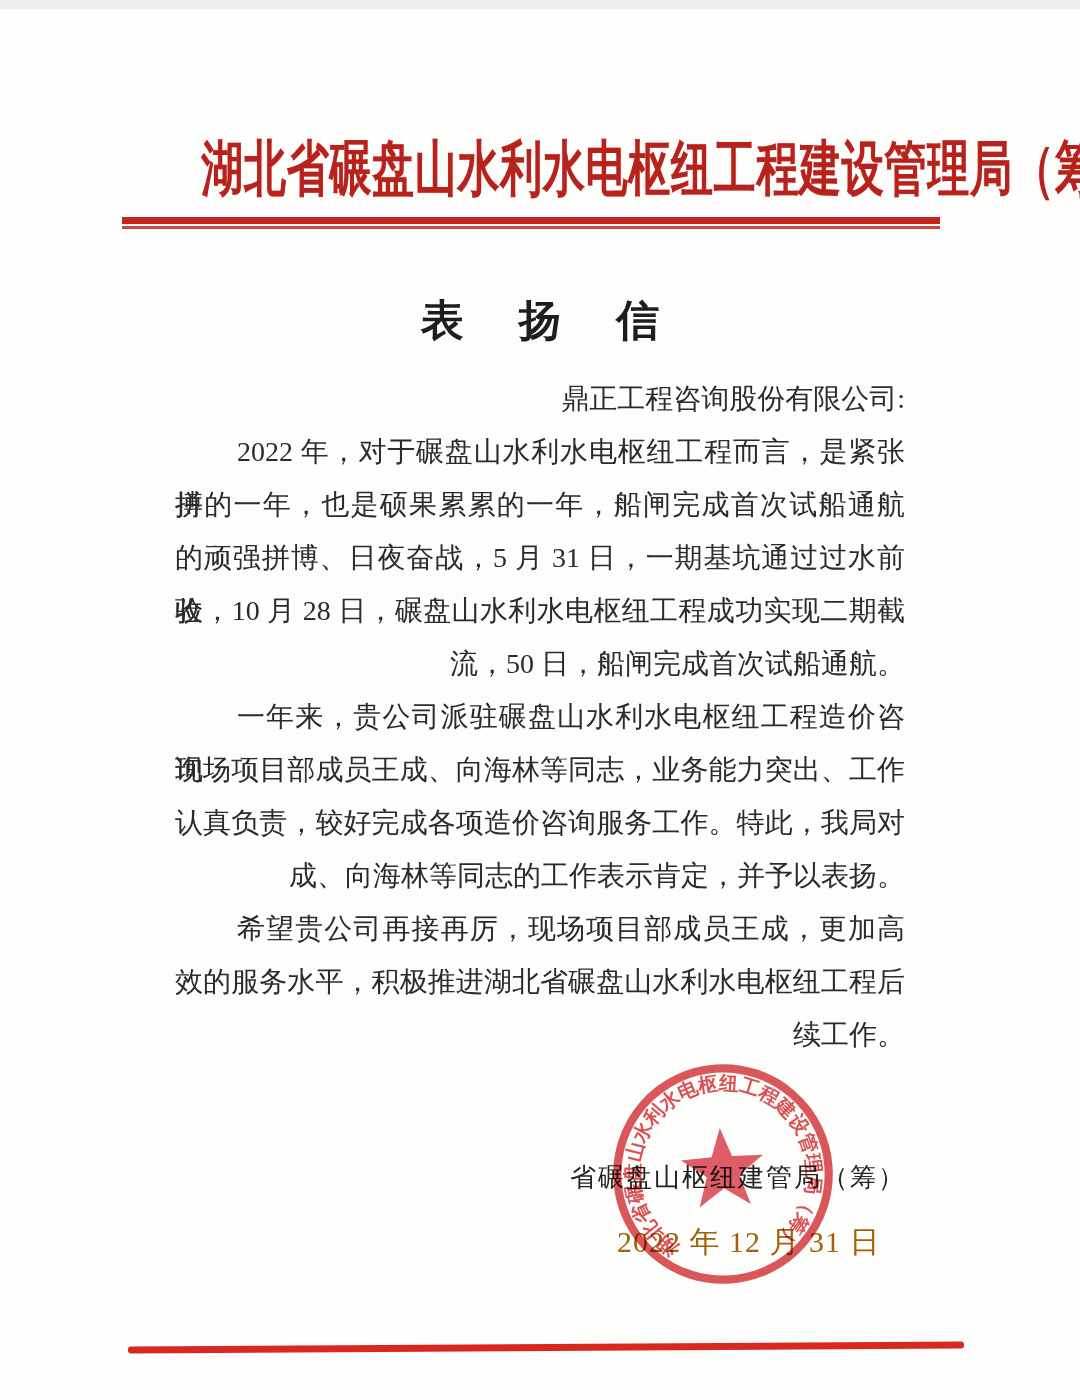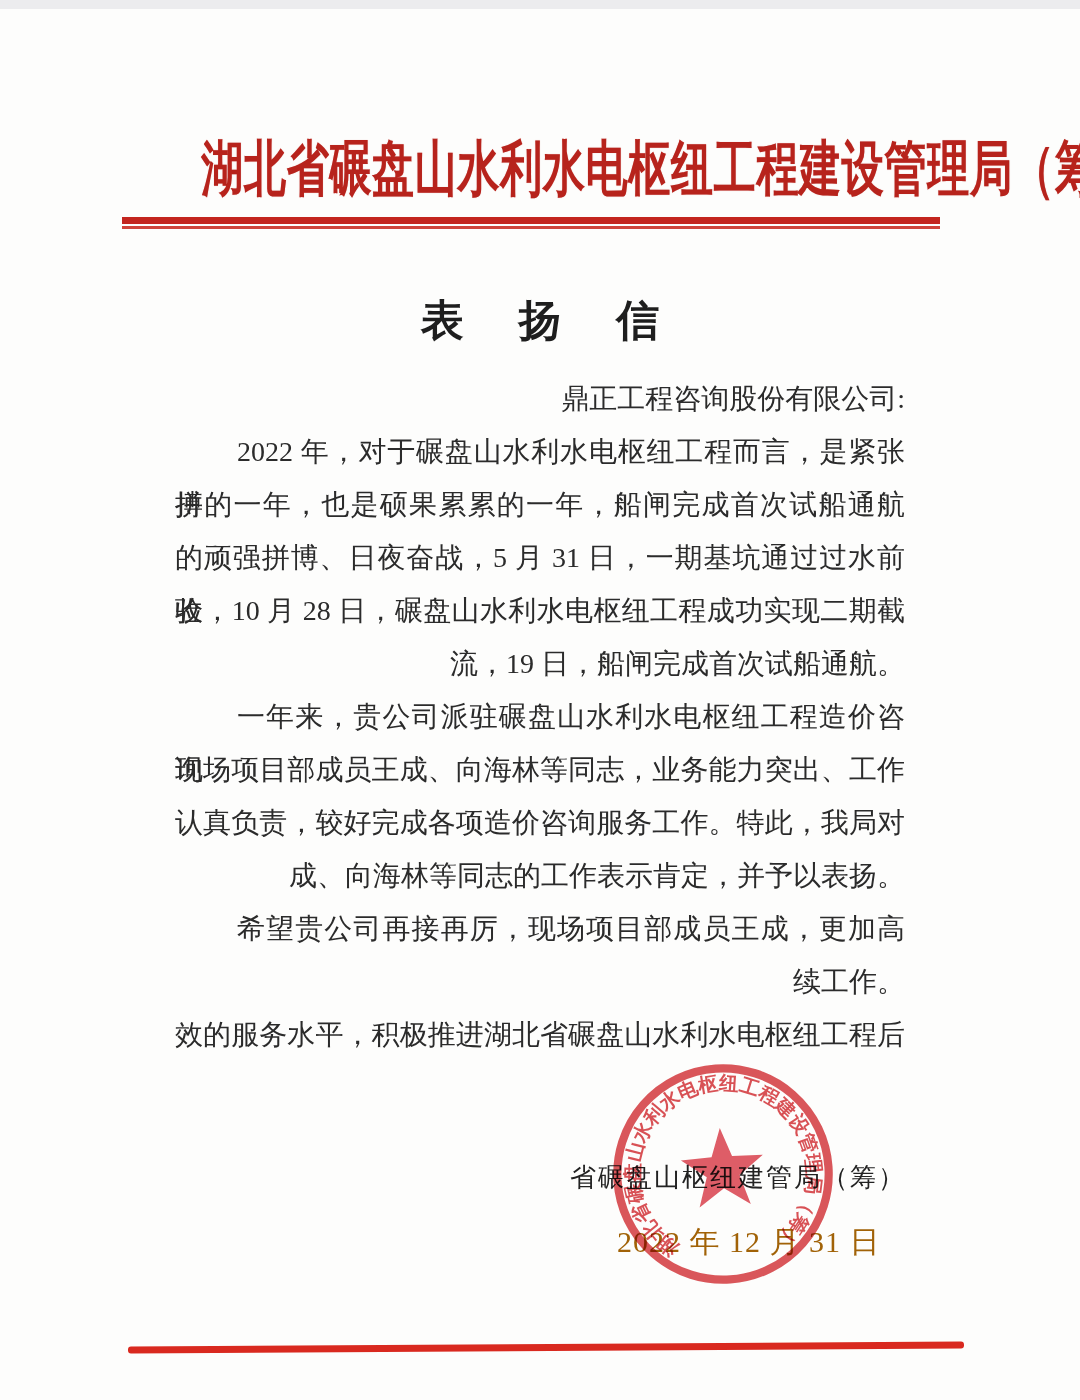--- a/index.html
+++ b/index.html
@@ -97,28 +97,28 @@
   </div>
 
   <div class="letter-title">表 扬 信</div>
 
   <div class="body-block">
     <div class="bline">鼎正工程咨询股份有限公司:</div>
     <div class="bline ind fill">2022 年，对于碾盘山水利水电枢纽工程而言，是紧张拼</div>
     <div class="bline fill">搏的一年，也是硕果累累的一年，船闸完成首次试船通航</div>
     <div class="bline fill">的顽强拼博、日夜奋战，5 月 31 日，一期基坑通过过水前验</div>
     <div class="bline fill">收，10 月 28 日，碾盘山水利水电枢纽工程成功实现二期截</div>
-    <div class="bline">流，19 日，船闸完成首次试船通航。</div>
+    <div class="bline">流，50 日，船闸完成首次试船通航。</div>
     <div class="bline ind fill">一年来，贵公司派驻碾盘山水利水电枢纽工程造价咨询</div>
     <div class="bline fill">现场项目部成员王成、向海林等同志，业务能力突出、工作</div>
     <div class="bline fill">认真负责，较好完成各项造价咨询服务工作。特此，我局对</div>
     <div class="bline">成、向海林等同志的工作表示肯定，并予以表扬。</div>
     <div class="bline ind fill">希望贵公司再接再厉，现场项目部成员王成，更加高</div>
+    <div class="bline fill">效的服务水平，积极推进湖北省碾盘山水利水电枢纽工程后</div>
     <div class="bline">续工作。</div>
-    <div class="bline fill">效的服务水平，积极推进湖北省碾盘山水利水电枢纽工程后</div>
   </div>
 
   <div class="sig-org">省碾盘山枢纽建管局（筹）</div>
   <div class="sig-date">2022 年 12 月 31 日</div>
 
   <svg class="seal" viewBox="0 0 230 230" aria-hidden="true">
     <defs>
       <path id="sealArc" d="M 68 182 A 82 82 0 1 1 162 182" fill="none"></path>
     </defs>
     <circle cx="115" cy="115" r="103" fill="none" stroke="#d5383d" stroke-width="8" stroke-opacity="0.92"></circle>

